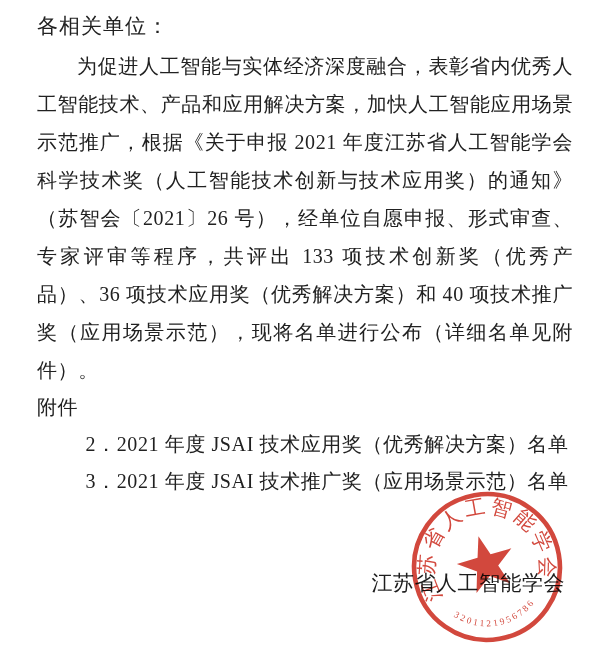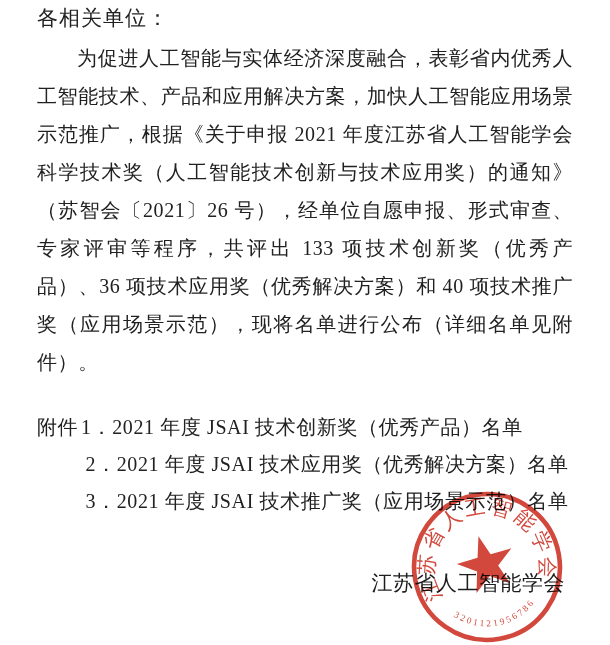--- a/index.html
+++ b/index.html
@@ -6,39 +6,38 @@
   .page {
     position: relative;
     width: 610px;
     height: 645px;
     background: #ffffff;
     font-family: "Liberation Serif", "DejaVu Serif", serif;
     color: #212121;
     overflow: hidden;
   }
   .content {
-    padding: 4px 37px 0 37px;
+    padding: 12px 37px 0 37px;
   }
   .salutation {
     font-size: 21px;
     line-height: 28px;
     letter-spacing: 1px;
   }
   .body-par {
     margin: 7px 0 0 0;
     width: 536px;
     font-size: 20px;
     line-height: 38px;
     text-align: justify;
     text-justify: inter-character;
     text-indent: 2em;
     letter-spacing: 0.6px;
   }
   .attachments {
-    margin-top: 28px;
     font-size: 20px;
     line-height: 37px;
     letter-spacing: 0.6px;
   }
   .att-first { display: flex; }
   .att-label { width: 44px; flex: none; }
   .att-rest { margin-left: 44px; text-align: center; }
   .signature {
     position: absolute;
     top: 569px;
@@ -73,21 +72,20 @@
 <div class="page">
   <div class="content">
 
     <div class="salutation">各相关单位：</div>
 
     <p class="body-par">为促进人工智能与实体经济深度融合，表彰省内优秀人工智能技术、产品和应用解决方案，加快人工智能应用场景示范推广，根据《关于申报 2021 年度江苏省人工智能学会科学技术奖（人工智能技术创新与技术应用奖）的通知》（苏智会〔2021〕26 号），经单位自愿申报、形式审查、专家评审等程序，共评出 133 项技术创新奖（优秀产品）、36 项技术应用奖（优秀解决方案）和 40 项技术推广奖（应用场景示范），现将名单进行公布（详细名单见附件）。</p>
 
     <div class="attachments">
       <div class="att-first">
         <span class="att-label">附件</span>
-        <span>1．2021 年度 JSAI 技术创新奖（优秀产品）名单</span>
       </div>
       <div class="att-rest">2．2021 年度 JSAI 技术应用奖（优秀解决方案）名单</div>
       <div class="att-rest">3．2021 年度 JSAI 技术推广奖（应用场景示范）名单</div>
     </div>
 
   </div>
 
   <div class="signature">
     <div class="sig-org">江苏省人工智能学会</div>
   </div>

